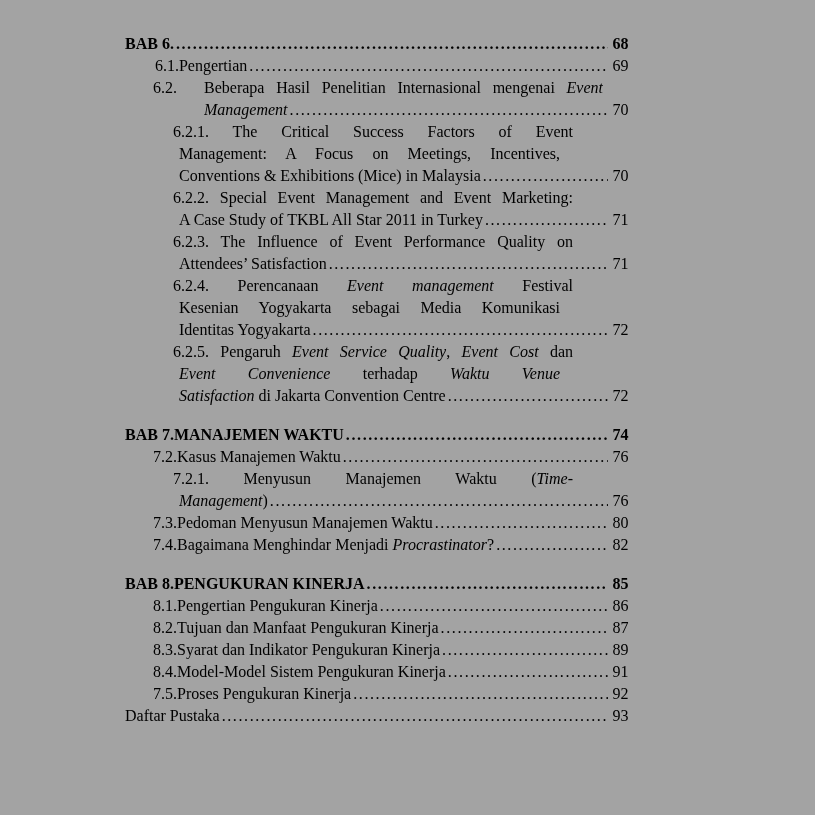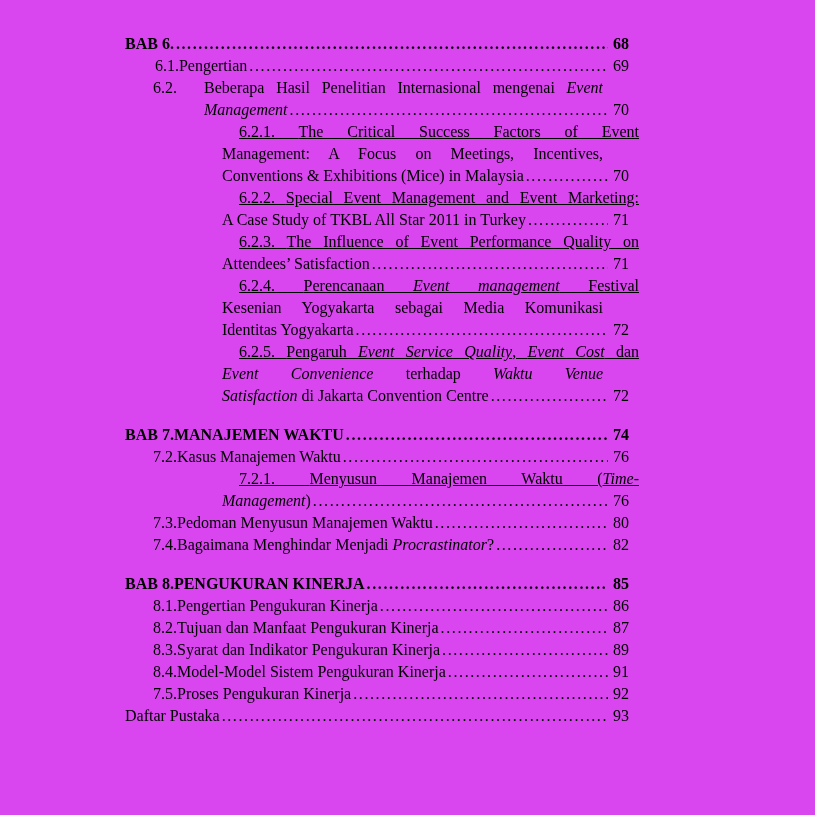--- a/index.html
+++ b/index.html
@@ -4,21 +4,21 @@
 <style>
   html, body {
     margin: 0;
     padding: 0;
     background: #ffffff;
   }
   .page {
     position: relative;
     width: 815px;
     height: 815px;
-    background: #d946ef;
+    background: #a3a3a3;
     color: #000000;
     font-family: "Liberation Serif", "DejaVu Serif", serif;
     font-size: 16px;
     line-height: 22px;
     overflow: hidden;
   }
   .toc {
     position: absolute;
     left: 125px;
     top: 33px;
@@ -43,40 +43,40 @@
     padding-left: 2px;
   }
   .leader::after {
     content: "..............................................................................................................................";
     letter-spacing: 1.6px;
   }
   .page-num {
     flex: 0 0 auto;
     min-width: 17px;
     padding-left: 4px;
-    text-align: right;
+    text-align: center;
   }
 
   
   .fillline {
     text-align: justify;
     text-align-last: justify;
     -moz-text-align-last: justify;
   }
 
   .numbox { display: inline-block; white-space: nowrap; }
   .level-chapter .numbox { width: 79px; }
   .level-s1 .numbox { width: 51px; text-align: right; }
   .num { white-space: nowrap; }
 
   
   .level-s1 .line.first { margin-left: 28px; }
   .level-s1 .line.cont  { margin-left: 79px; }
-  .level-s2 .line.first { margin-left: 114px; text-decoration: underline; }
-  .level-s2 .line.cont  { margin-left: 97px; }
+  .level-s2 .line.first { margin-left: 48px; }
+  .level-s2 .line.cont  { margin-left: 54px; }
 
   
   .level-s1 .fillline.first { width: 450px; }
   .level-s2 .fillline.first { width: 400px; }
   .level-s2 .fillline.cont  { width: 381px; }
 
   .italic { font-style: italic; }
 </style>
 </head>
 <body>

